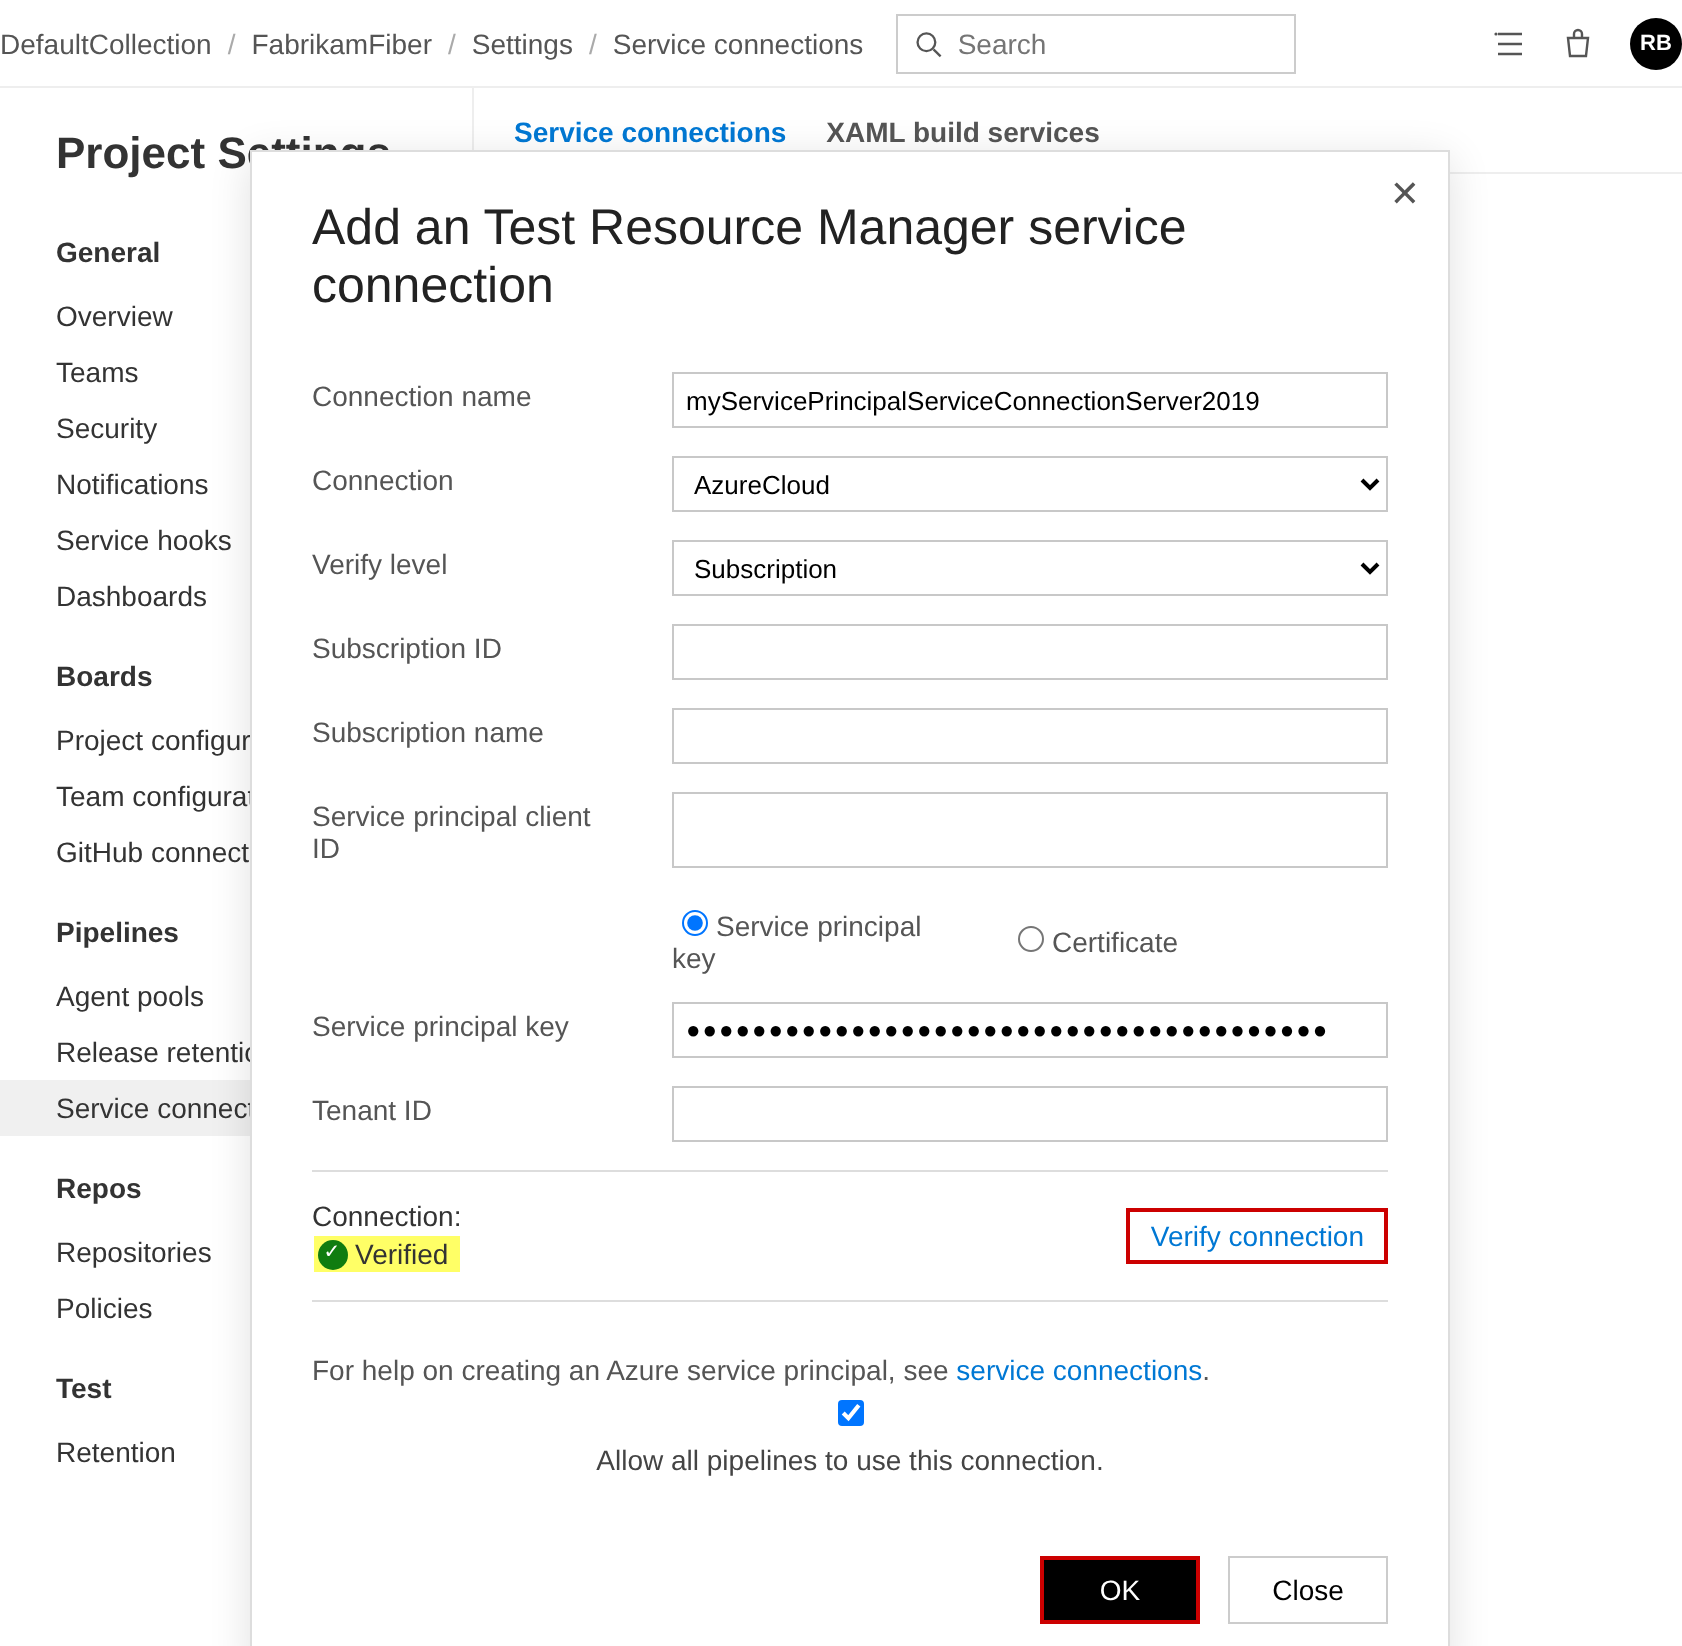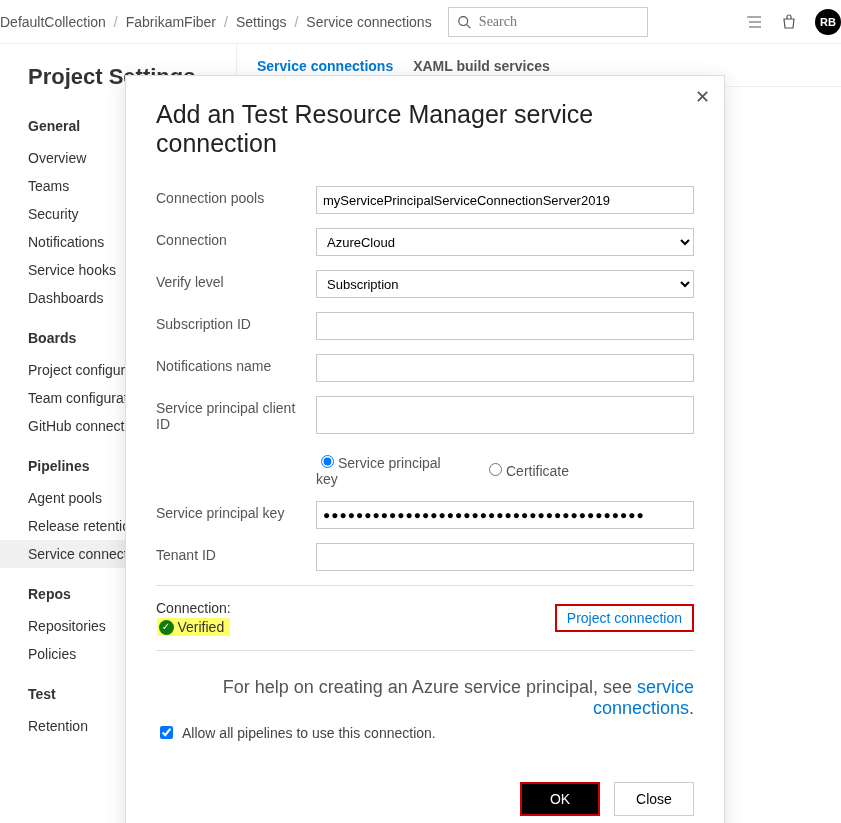--- a/index.html
+++ b/index.html
@@ -31,21 +31,20 @@
     border: 1px solid #ccc;
     height: 30px; padding: 0 8px;
     margin-left: 8px;
     flex: 0 0 200px;
     gap: 6px;
     color: #555;
   }
   .search-box input {
     border: none; outline: none; font-size: 14px; width: 100%;
     color: #a21caf;
-    font-family: Liberation Serif, serif;
   }
   .topbar-icons { margin-left: auto; display: flex; align-items: center; gap: 18px; color: #555; }
   .avatar {
     width: 26px; height: 26px; border-radius: 50%;
     background: #000000; color: #fff;
     display: flex; align-items: center; justify-content: center;
     font-size: 11px; font-weight: 600;
   }
   
   .main { display: flex; height: calc(100% - 44px); }
@@ -87,21 +86,21 @@
     font-weight: 300; font-size: 25px; margin: 6px 0 28px 0; color: #222;
   }
   .form-row {
     display: flex; align-items: flex-start;
     margin-bottom: 14px; gap: 10px;
   }
   .form-row label {
     width: 150px; color: #555; font-size: 14px; padding-top: 4px;
     flex-shrink: 0;
   }
-  .form-row .control { flex: 1; }
+  .form-row .control { flex: 1; margin-left: 20px; }
   .text-input, select.sel {
     width: 100%; height: 28px; border: 1px solid #c8c8c8;
     padding: 2px 6px; font-size: 13px;
   }
   select.sel { background:#fff; }
   .radio-row { display:flex; gap:18px; align-items:center; color:#333; }
   .radio-row input { margin-right:4px; }
   .dots { letter-spacing:1px; font-size:12px; }
 
   .hr { border-top:1px solid #ddd; margin:10px 0 10px 0; }
@@ -110,23 +109,23 @@
   .verified-highlight { background:#ffff66; padding:1px 6px 1px 2px; display:flex; align-items:center; gap:4px;}
   .check-circle {
     width:15px; height:15px; border-radius:50%; background:#107c10;
     display:inline-flex; align-items:center; justify-content:center;
     color:#fff; font-size:10px; line-height:1;
   }
   .verify-link {
     border:2px solid #c00; padding:4px 10px; color:#0078d4; cursor:pointer;
   }
 
-  .help-text { color:#555; margin-top:26px; font-size:18px;text-align:right;}
+  .help-text { color:#555; margin-top:26px; font-size:14px;}
   .help-text a { color:#0078d4; text-decoration:none; cursor:pointer;}
-  .allow-row { display:flex; align-items:center; gap:6px; margin-top:4px; color:#444;}
+  .allow-row { display:flex; align-items:center; gap:6px; margin-top:4px; color:#444;flex-direction:column;}
   .dlg-buttons { display:flex; justify-content:flex-end; gap:14px; margin-top:40px;}
   .btn {
     min-width:80px; height:34px; border:1px solid #ccc; background:#fff;
     cursor:pointer; font-size:14px;
   }
   .btn.primary {
     background:#000000; color:#fff; border:2px solid #c00;
     padding:0 26px;
   }
   .resize-grip {
@@ -208,41 +207,41 @@
       <div class="tab">XAML build services</div>
     </div>
   </div>
 </div>
 
 <div class="dialog">
   <div class="close">✕</div>
   <h2>Add an Test Resource Manager service connection</h2>
 
   <div class="form-row">
-    <label>Connection pools</label>
+    <label>Connection name</label>
     <div class="control"><input class="text-input" value="myServicePrincipalServiceConnectionServer2019" style=""></div>
   </div>
 
   <div class="form-row">
     <label>Connection</label>
     <div class="control"><select class="sel"><option>AzureCloud</option></select></div>
   </div>
 
   <div class="form-row">
     <label>Verify level</label>
     <div class="control"><select class="sel"><option>Subscription</option></select></div>
   </div>
 
   <div class="form-row">
     <label>Subscription ID</label>
     <div class="control"><input class="text-input" value="" style=""></div>
   </div>
 
   <div class="form-row">
-    <label>Notifications name</label>
+    <label>Subscription name</label>
     <div class="control"><input class="text-input" value="" style=""></div>
   </div>
 
   <div class="form-row">
     <label>Service principal client ID</label>
     <div class="control"><input class="text-input" style="height: 38px;" value=""></div>
   </div>
 
   <div class="form-row">
     <label></label>
@@ -265,21 +264,21 @@
   <div class="hr"></div>
 
   <div class="verify-row">
     <div class="verified-block">
       <span>Connection:</span>
       <span class="verified-highlight">
         <span class="check-circle">✓</span>
         <span>Verified</span>
       </span>
     </div>
-    <span class="verify-link">Project connection</span>
+    <span class="verify-link">Verify connection</span>
   </div>
 
   <div class="hr"></div>
 
   <div class="help-text">
     <span>For help on creating an Azure service principal, see </span><a>service connections</a><span>.</span>
   </div>
   <div class="allow-row">
     <input type="checkbox" checked="" style="">
     <span>Allow all pipelines to use this connection.</span>

